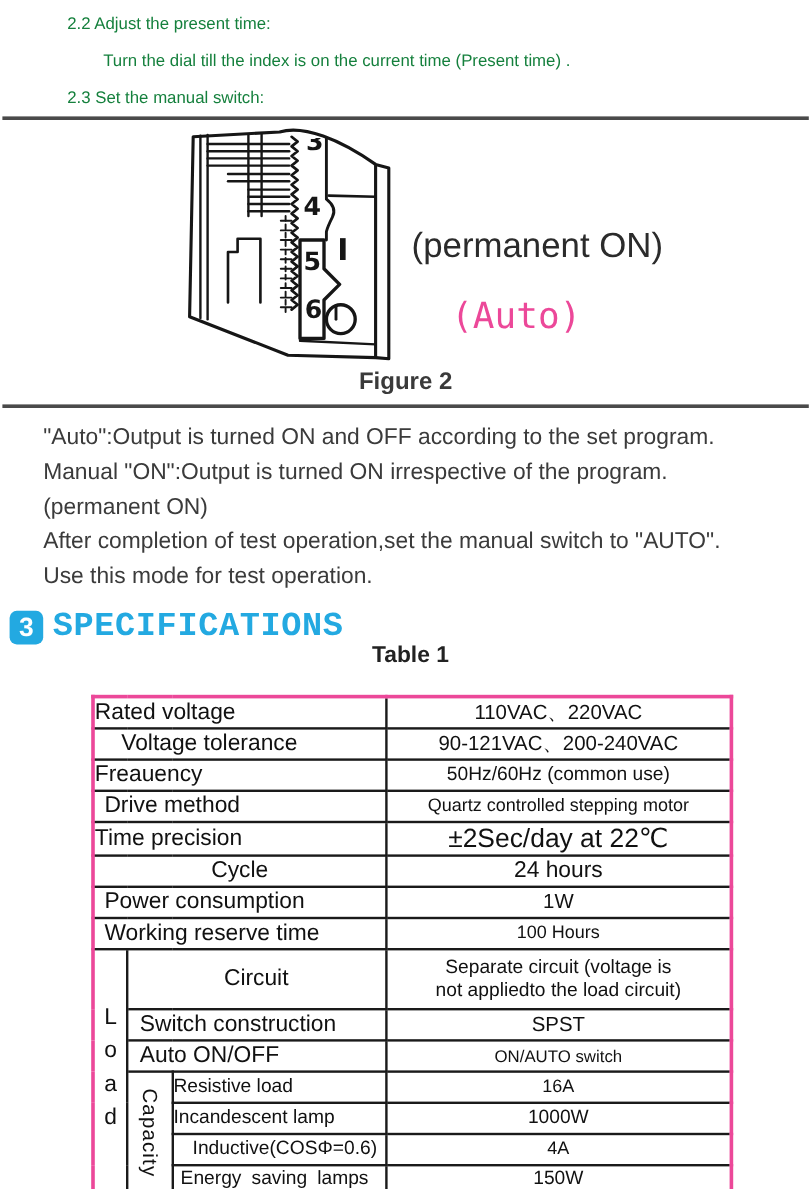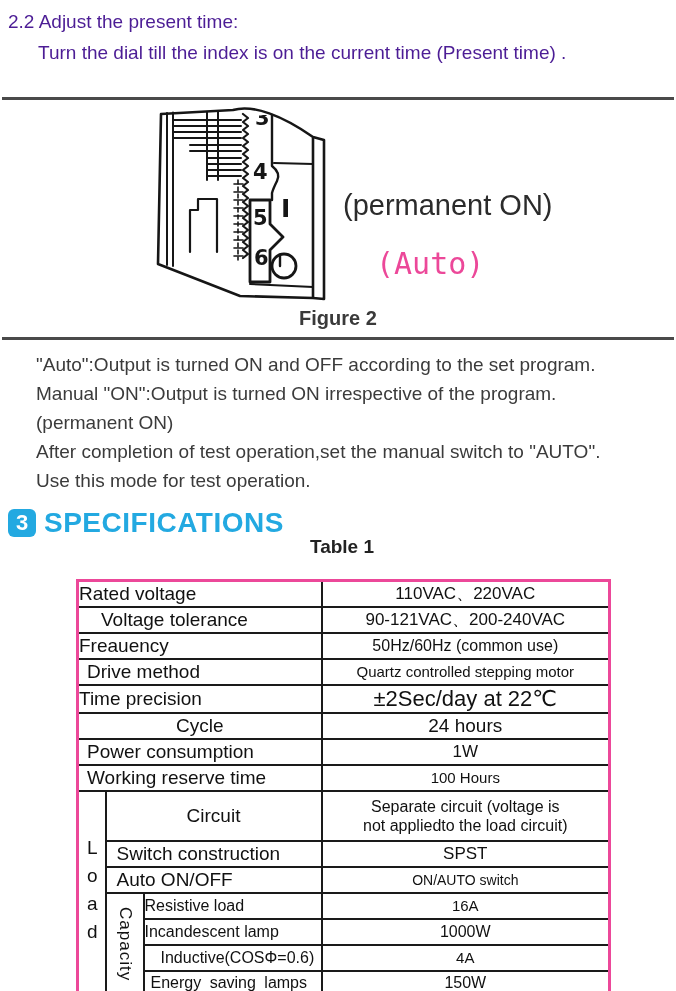--- a/index.html
+++ b/index.html
@@ -2,34 +2,34 @@
 <html><head>
 <meta charset="utf-8">
 <style>
   html,body{margin:0;padding:0;background:#ffffff;}
   .page{
     position:relative;width:676px;height:991px;background:#ffffff;overflow:hidden;
     font-family:"Liberation Sans","DejaVu Sans",sans-serif;color:#3b3b3b;
   }
   .abs{position:absolute;}
   
-  .toptext{font-size:19px;color:#4c1d95;white-space:nowrap;}
+  .toptext{font-size:14px;color:#15803d;white-space:nowrap;margin-left:48px;}
   .rule{position:absolute;left:2px;width:672px;height:3px;background:#4a4a4a;}
   
   .lab-permon{font-size:29px;color:#2b2b2b;white-space:nowrap;}
   .lab-auto{font-size:30px;color:#ec4899;font-family:"DejaVu Sans Mono",monospace;white-space:nowrap;}
   .figcaption{width:676px;text-align:center;font-size:20px;font-weight:bold;color:#3a3a3a;}
   
   .notes{font-size:19px;color:#3b3b3b;line-height:29px;white-space:nowrap;}
   
   .sec-badge{
     width:28px;height:28px;border-radius:6px;display:flex;align-items:center;justify-content:center;
     color:#ffffff;font-size:22px;font-weight:bold;
   }
-  .sec-title{font-size:28px;font-weight:bold;letter-spacing:0.5px;white-space:nowrap;}
+  .sec-title{font-size:28px;font-weight:bold;letter-spacing:0.5px;white-space:nowrap;font-family:Liberation Mono, monospace;}
   .tbl-caption{width:532px;text-align:center;font-size:19px;font-weight:bold;color:#222222;}
   
   table.spec{
     border-collapse:collapse;table-layout:fixed;width:532px;
     font-family:"Liberation Sans","DejaVu Sans",sans-serif;color:#111111;
   }
   table.spec td{border:2px solid #1a1a1a;padding:0;overflow:hidden;}
   table.spec{border:3px solid #ec4899;margin-top:20px;}
   td.lbl{font-size:19px;padding-left:14px;white-space:nowrap;}
   td.lbl.center{text-align:center;padding-left:0;}
@@ -48,20 +48,21 @@
   tr.h26{height:26px;} tr.h50{height:50px;}
   .twolines{line-height:19px;white-space:nowrap;}
 </style>
 </head>
 <body>
 
 <div class="page">
 
   <div class="abs toptext" style="left:8px;top:11px;">2.2 Adjust the present time:</div>
   <div class="abs toptext" style="left:38px;top:42px;">Turn the dial till the index is on the current time (Present time) .</div>
+  <div class="abs toptext" style="left:8px;top:73px;">2.3 Set the manual switch:</div>
 
   <div class="rule" style="top:97px;"></div>
 
   <svg class="abs" style="left:150px;top:100px;" width="185" height="208" viewBox="0 0 185 208">
     <defs>
       <clipPath id="c3">
           <rect x="98" y="15" width="22" height="11"></rect>
         </clipPath>
     </defs>
     <g stroke="#161616" fill="none" stroke-width="2.6" stroke-linejoin="round" stroke-linecap="round">

